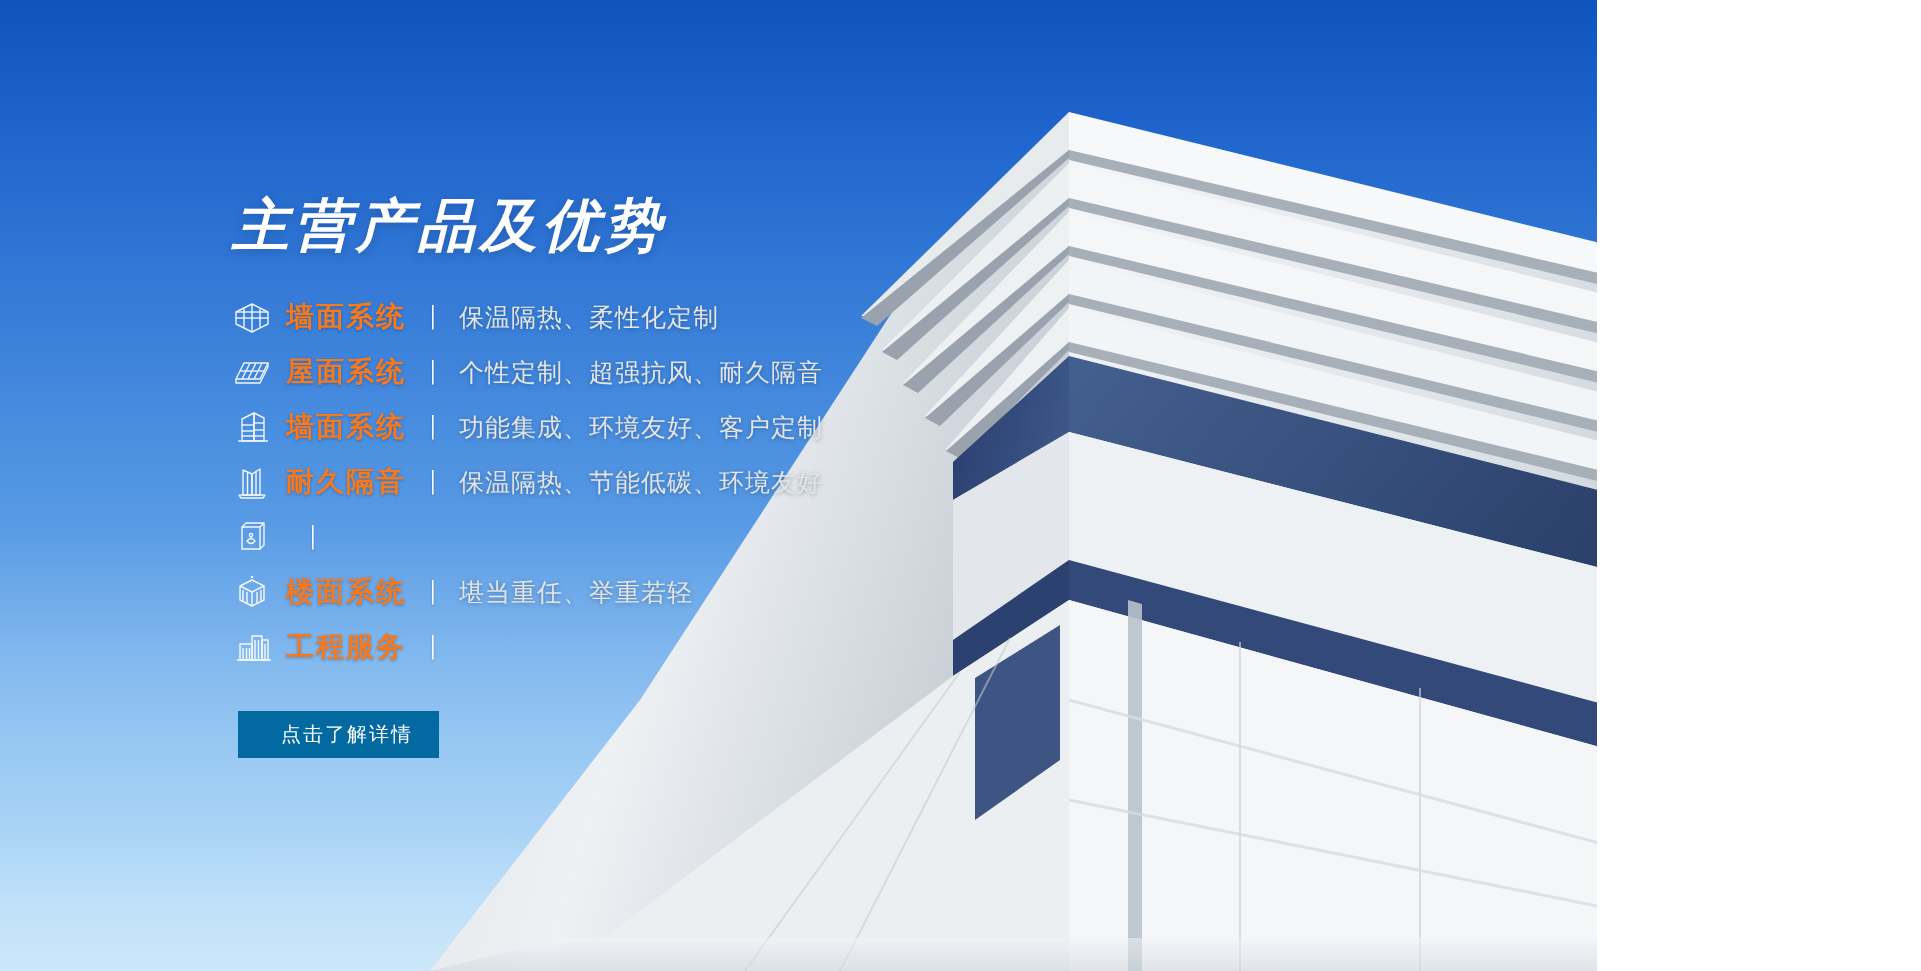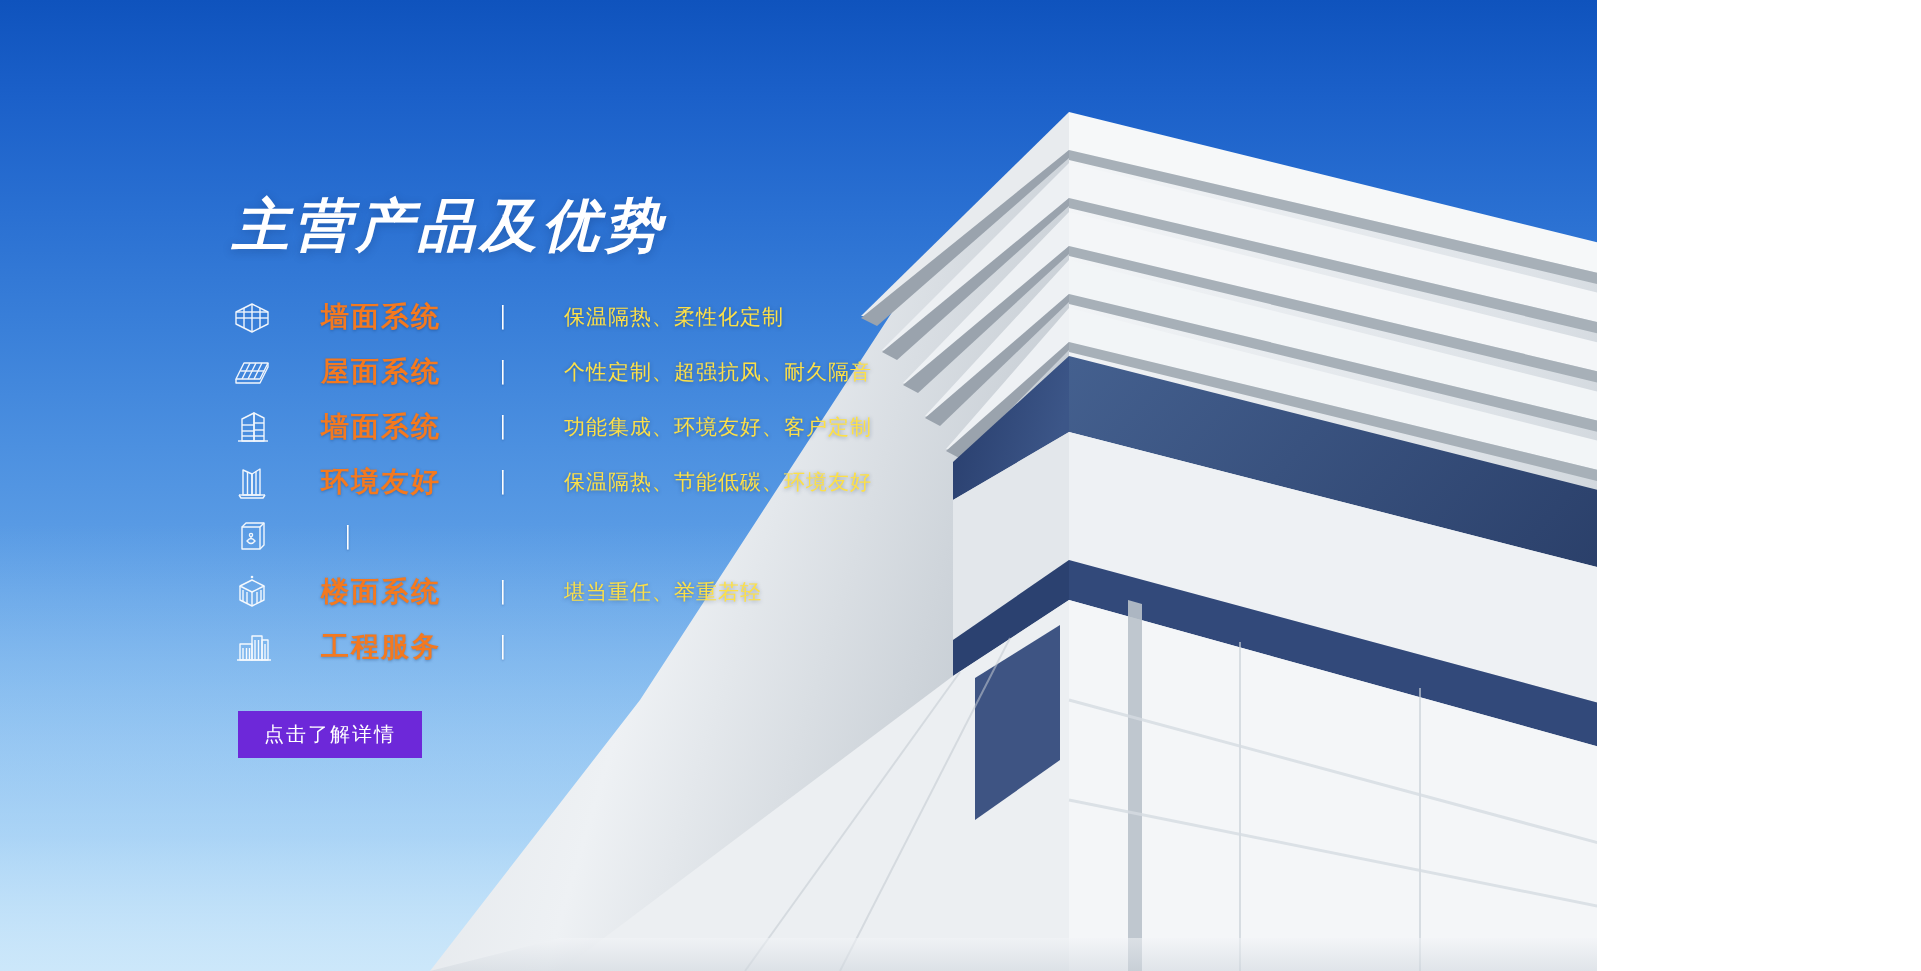--- a/index.html
+++ b/index.html
@@ -60,21 +60,20 @@
     margin-bottom:34px;
   }
 
   .list { display:block; }
 
   .row {
     display:flex;
     align-items:center;
     height:55px;
     white-space:nowrap;
-    gap:35px;
   }
 
   .row-icon {
     width:54px;
     min-width:54px;
     height:40px;
     display:flex;
     align-items:center;
     justify-content:flex-start;
     opacity:.92;
@@ -93,35 +92,35 @@
     color:#ffffff;
     font-size:25px;
     font-weight:bold;
     padding:0 13px 0 15px;
     transform:scaleX(.55);
     display:inline-block;
     text-shadow:0 1px 3px rgba(10,40,90,.3);
   }
 
   .row-desc {
-    color:#fde047;
-    font-size:21px;
+    color:#e5e5e5;
+    font-size:25px;
     letter-spacing:1px;
     text-shadow:0 1px 4px rgba(10,40,90,.4);
   }
 
   .cta {
     display:inline-block;
     margin-top:36px;
     margin-left:6px;
-    background:#6d28d9;
+    background:#0369a1;
     color:#ffffff;
     font-size:20px;
     letter-spacing:2px;
-    padding:13px 26px 14px 26px;
+    padding:13px 26px 14px 43px;
     border:none;
     cursor:pointer;
     font-family:inherit;
     line-height:1;
   }
 </style>
 </head>
 <body>
 
 <div id="stage">
@@ -294,21 +293,21 @@
         <span class="row-icon">
           <svg width="40" height="36" viewBox="0 0 40 36" fill="none" stroke="#ffffff" stroke-width="1.4" stroke-linejoin="round">
             <polygon points="11,6 20,10 20,31 11,31"></polygon>
             <polygon points="20,10 28,5 28,31 20,31"></polygon>
             <line x1="15.5" y1="8" x2="15.5" y2="31"></line>
             <line x1="24" y1="7.5" x2="24" y2="31"></line>
             <line x1="7" y1="31" x2="33" y2="31"></line>
             <path d="M7 31 L9 34 L31 34 L33 31"></path>
           </svg>
         </span>
-        <span class="row-label">环境友好</span>
+        <span class="row-label">耐久隔音</span>
         <span class="row-sep">丨</span>
         <span class="row-desc">保温隔热、节能低碳、环境友好</span>
       </div>
 
       <div class="row">
         <span class="row-icon">
           <svg width="38" height="36" viewBox="0 0 38 36" fill="none" stroke="#ffffff" stroke-width="1.4" stroke-linejoin="round">
             <polygon points="10,8 28,8 28,30 10,30"></polygon>
             <polyline points="10,8 14,4 32,4 32,26 28,30"></polyline>
             <line x1="28" y1="8" x2="32" y2="4"></line>

